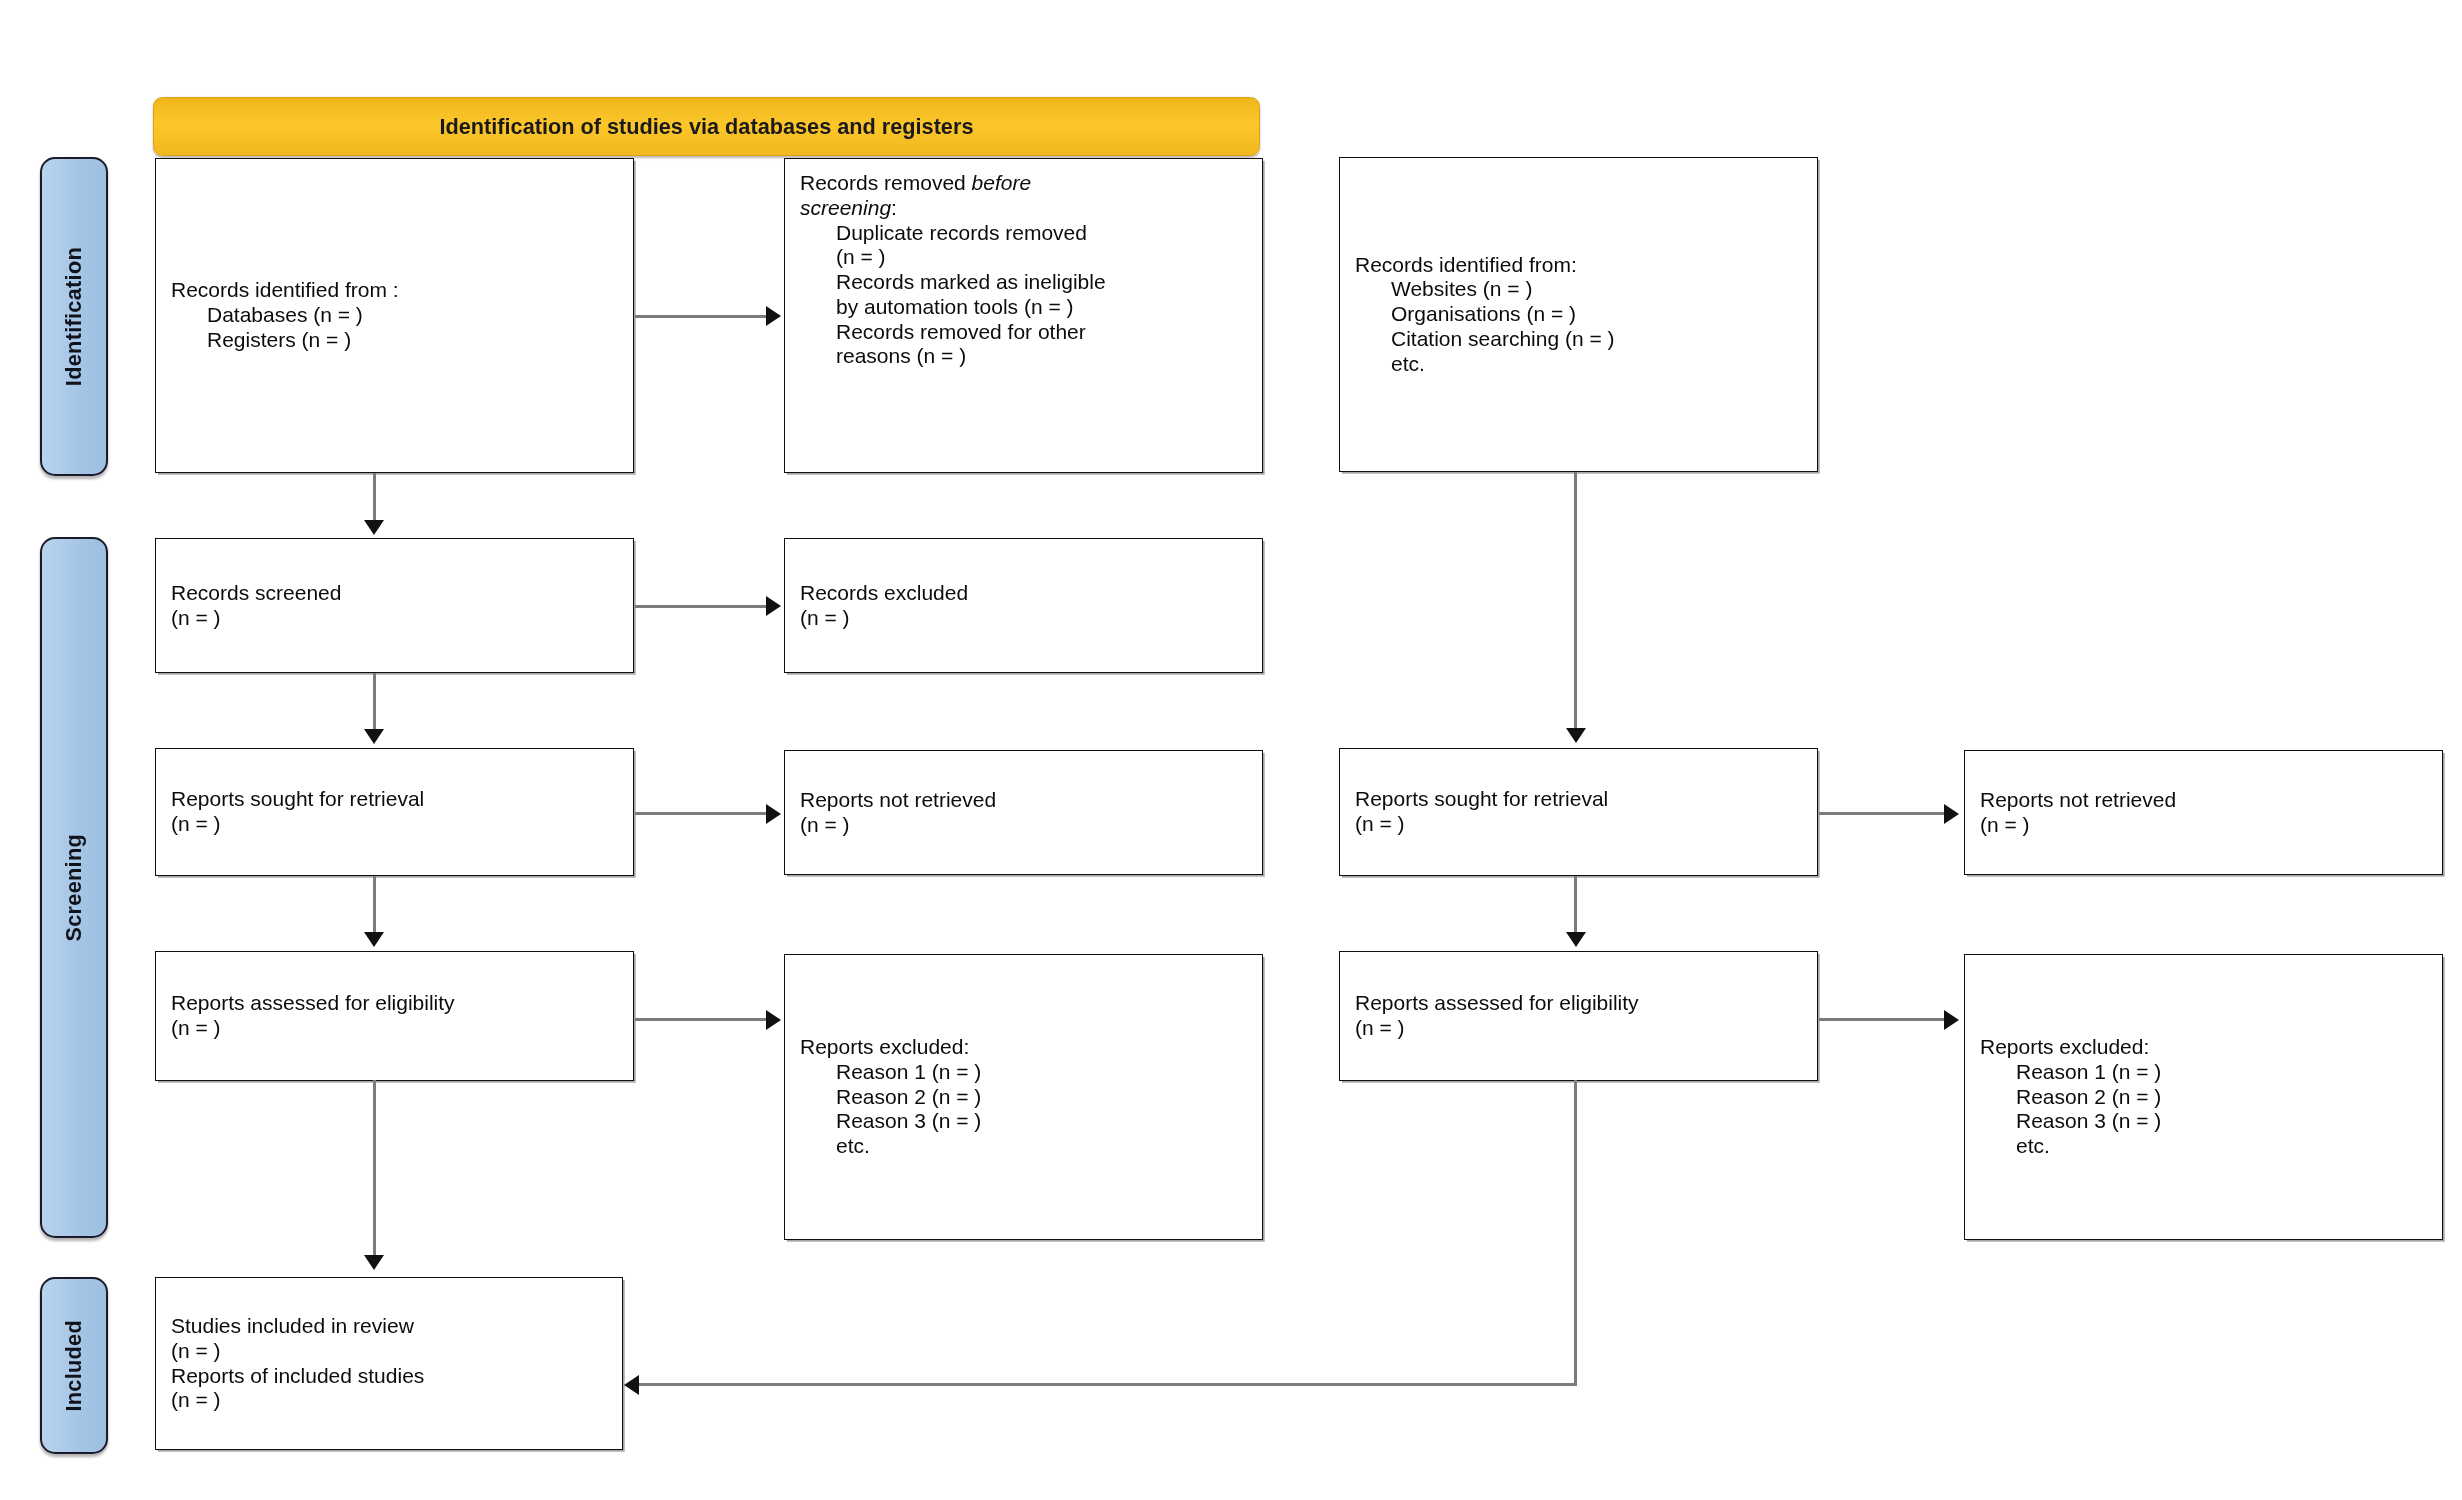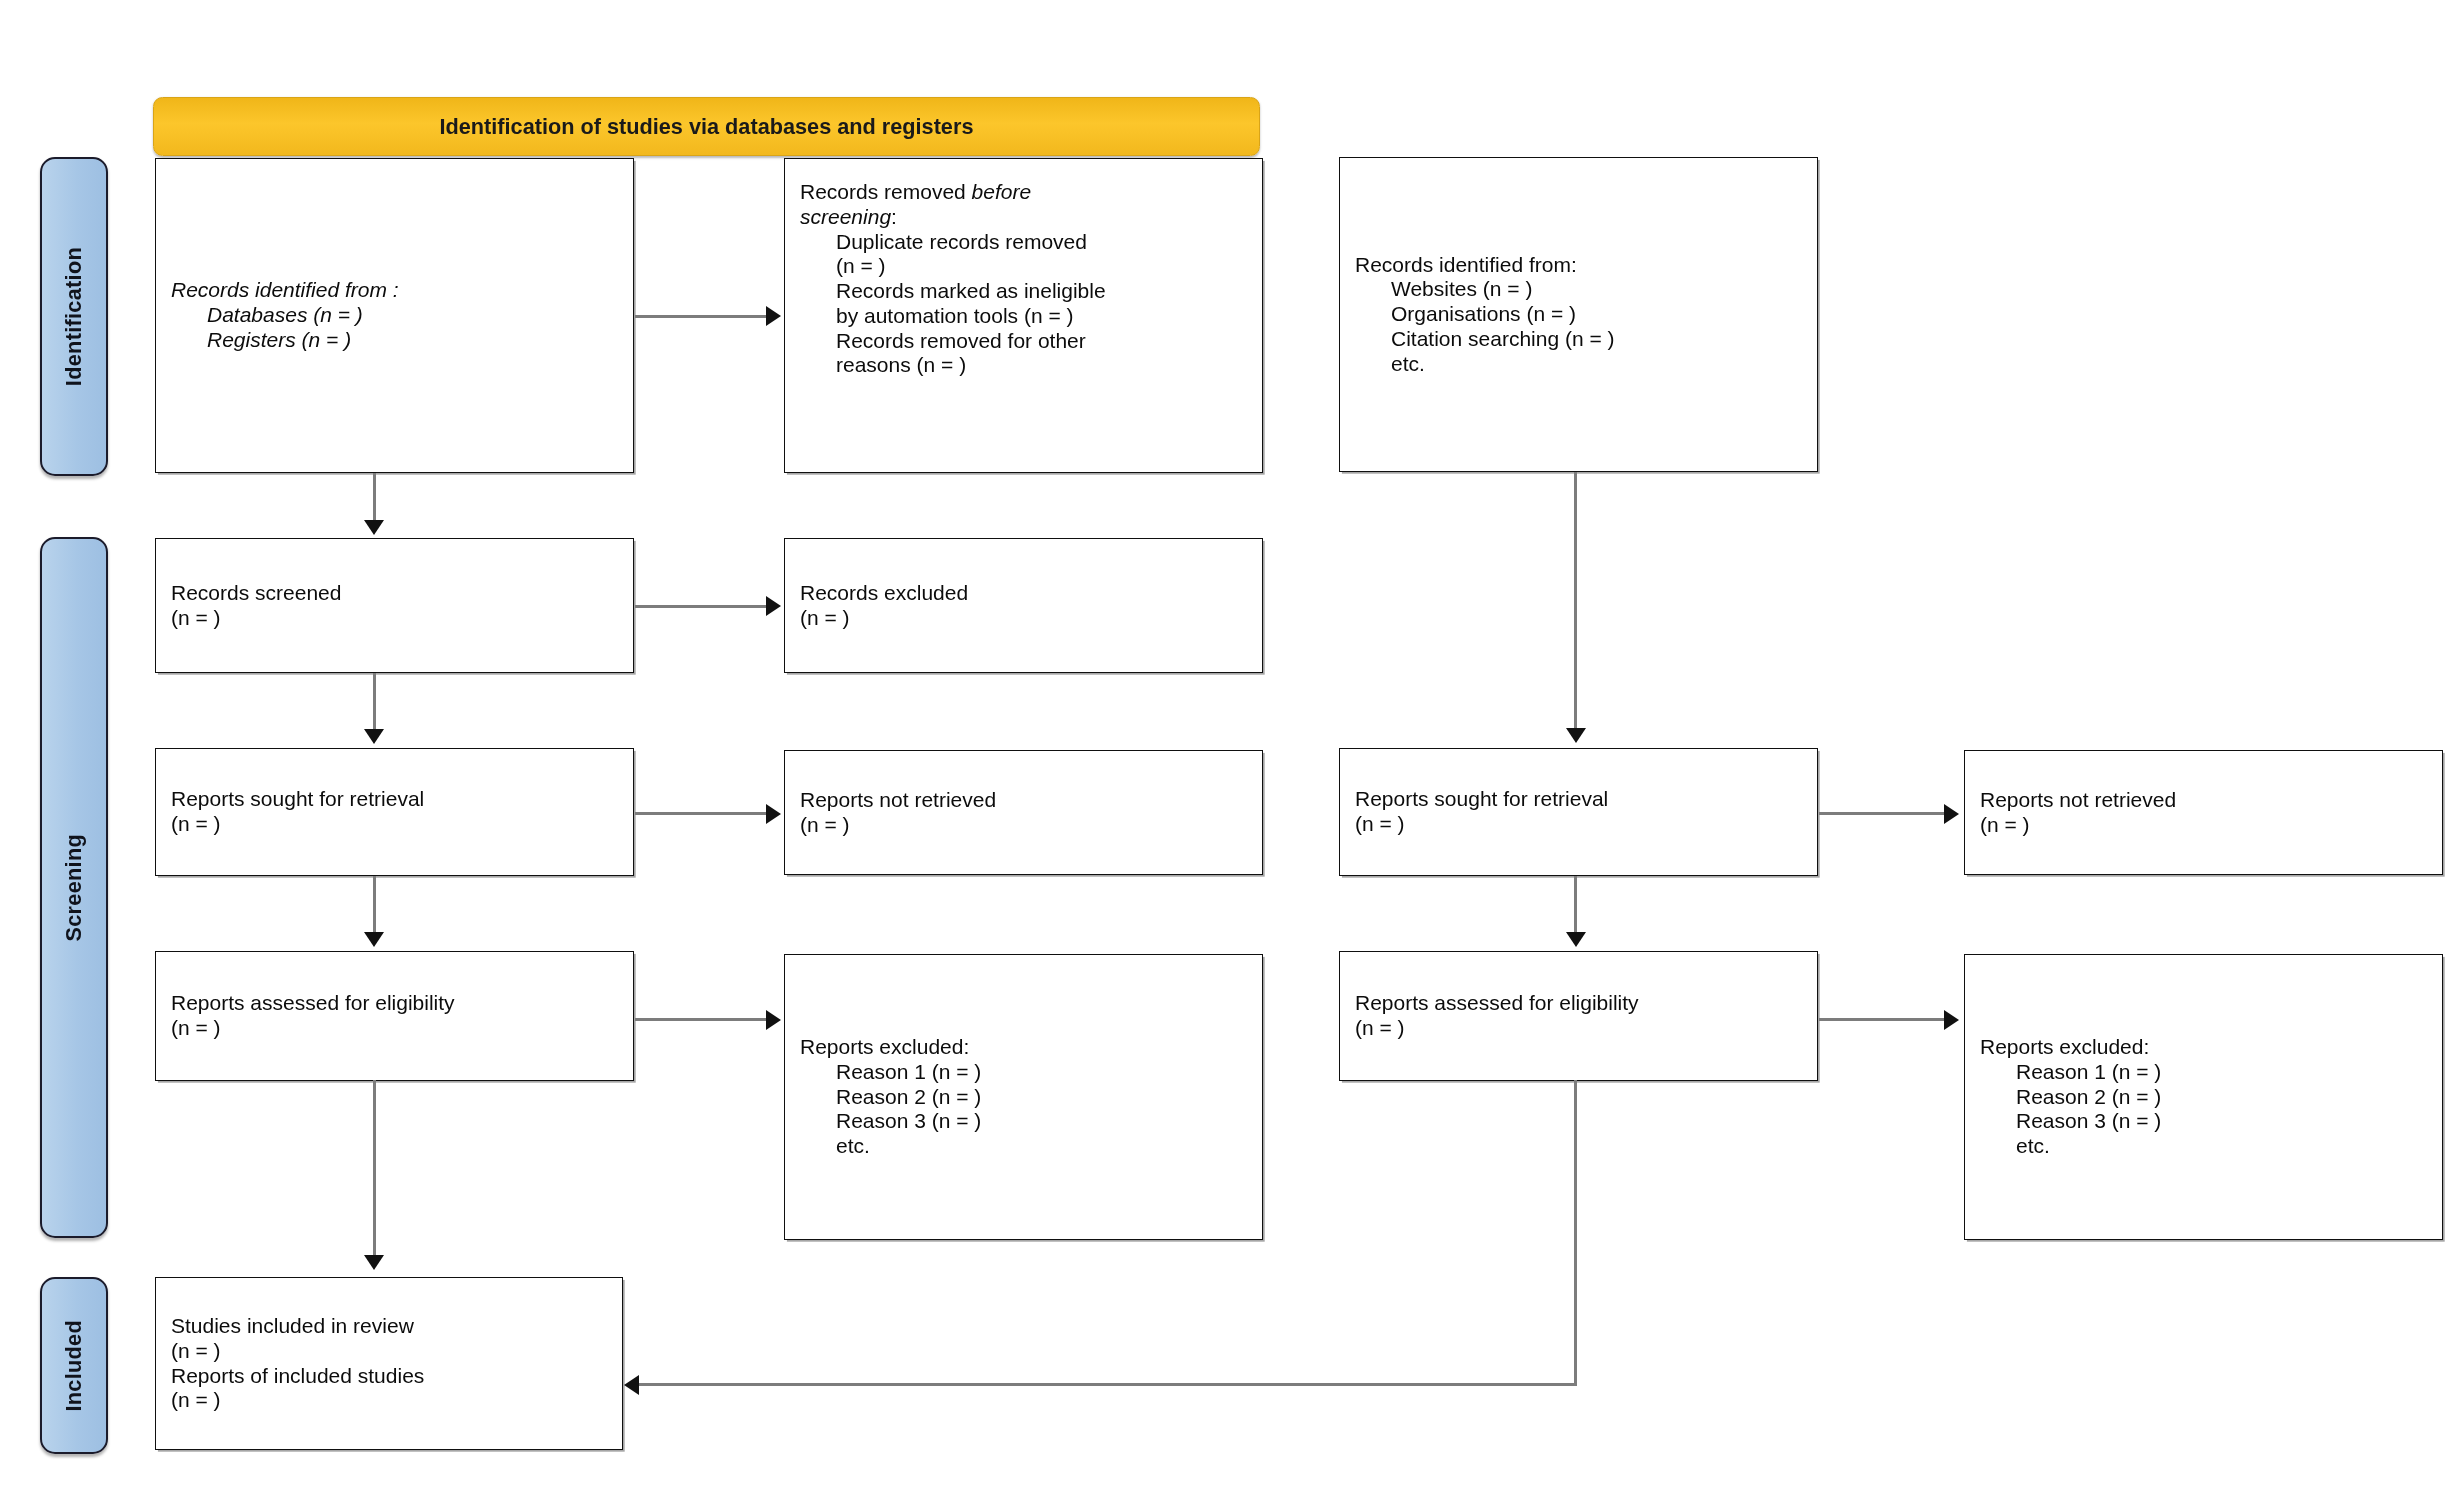--- a/index.html
+++ b/index.html
@@ -89,21 +89,21 @@
     white-space: nowrap;
   }
   .box .line.indent {
     padding-left: 36px;
   }
   .box .line .ital {
     font-style: italic;
   }
   .box.top-align {
     justify-content: flex-start;
-    padding-top: 21px;
+    padding-top: 12px;
   }
 
   
   .conn {
     position: absolute;
     background: #7c7c7c;
   }
   .conn.v { width: 2.9px; }
   .conn.h { height: 2.9px; }
 
@@ -142,21 +142,21 @@
   <div class="stage" style="left:40px; top:157px; width:64px; height:315px;">
     <span>Identification</span>
   </div>
   <div class="stage" style="left:40px; top:537px; width:64px; height:697px;">
     <span>Screening</span>
   </div>
   <div class="stage" style="left:40px; top:1277px; width:64px; height:173px;">
     <span>Included</span>
   </div>
 
-  <div class="box" style="left:155px; top:158px; width:479px; height:315px;font-style:italic;">
+  <div class="box" style="left:155px; top:158px; width:479px; height:315px;">
     <div class="line">Records identified from :</div>
     <div class="line indent">Databases (n = )</div>
     <div class="line indent">Registers (n = )</div>
   </div>
 
   <div class="box top-align" style="left:784px; top:158px; width:479px; height:315px;">
     <div class="line"><span>Records removed </span><span class="ital">before</span></div>
     <div class="line"><span class="ital">screening</span><span>:</span></div>
     <div class="line indent">Duplicate records removed</div>
     <div class="line indent">(n = )</div>

